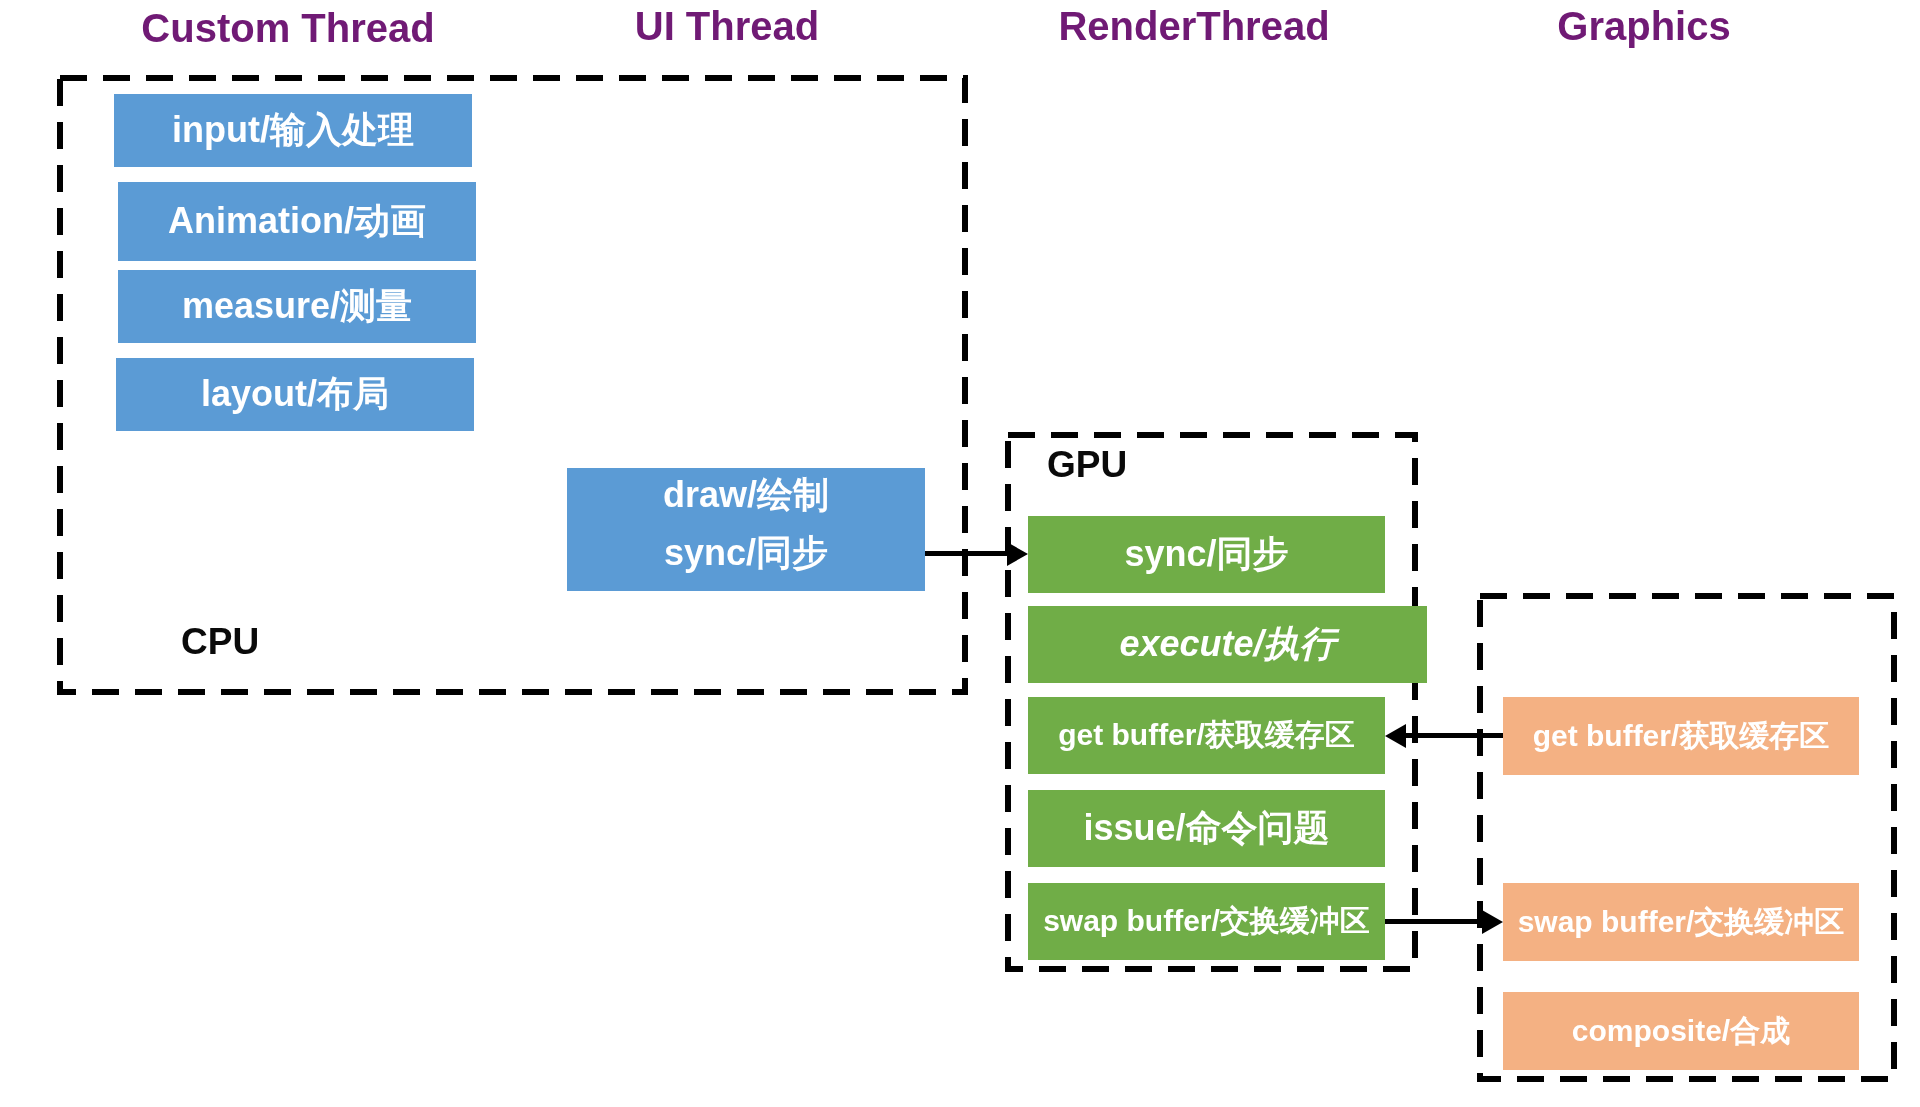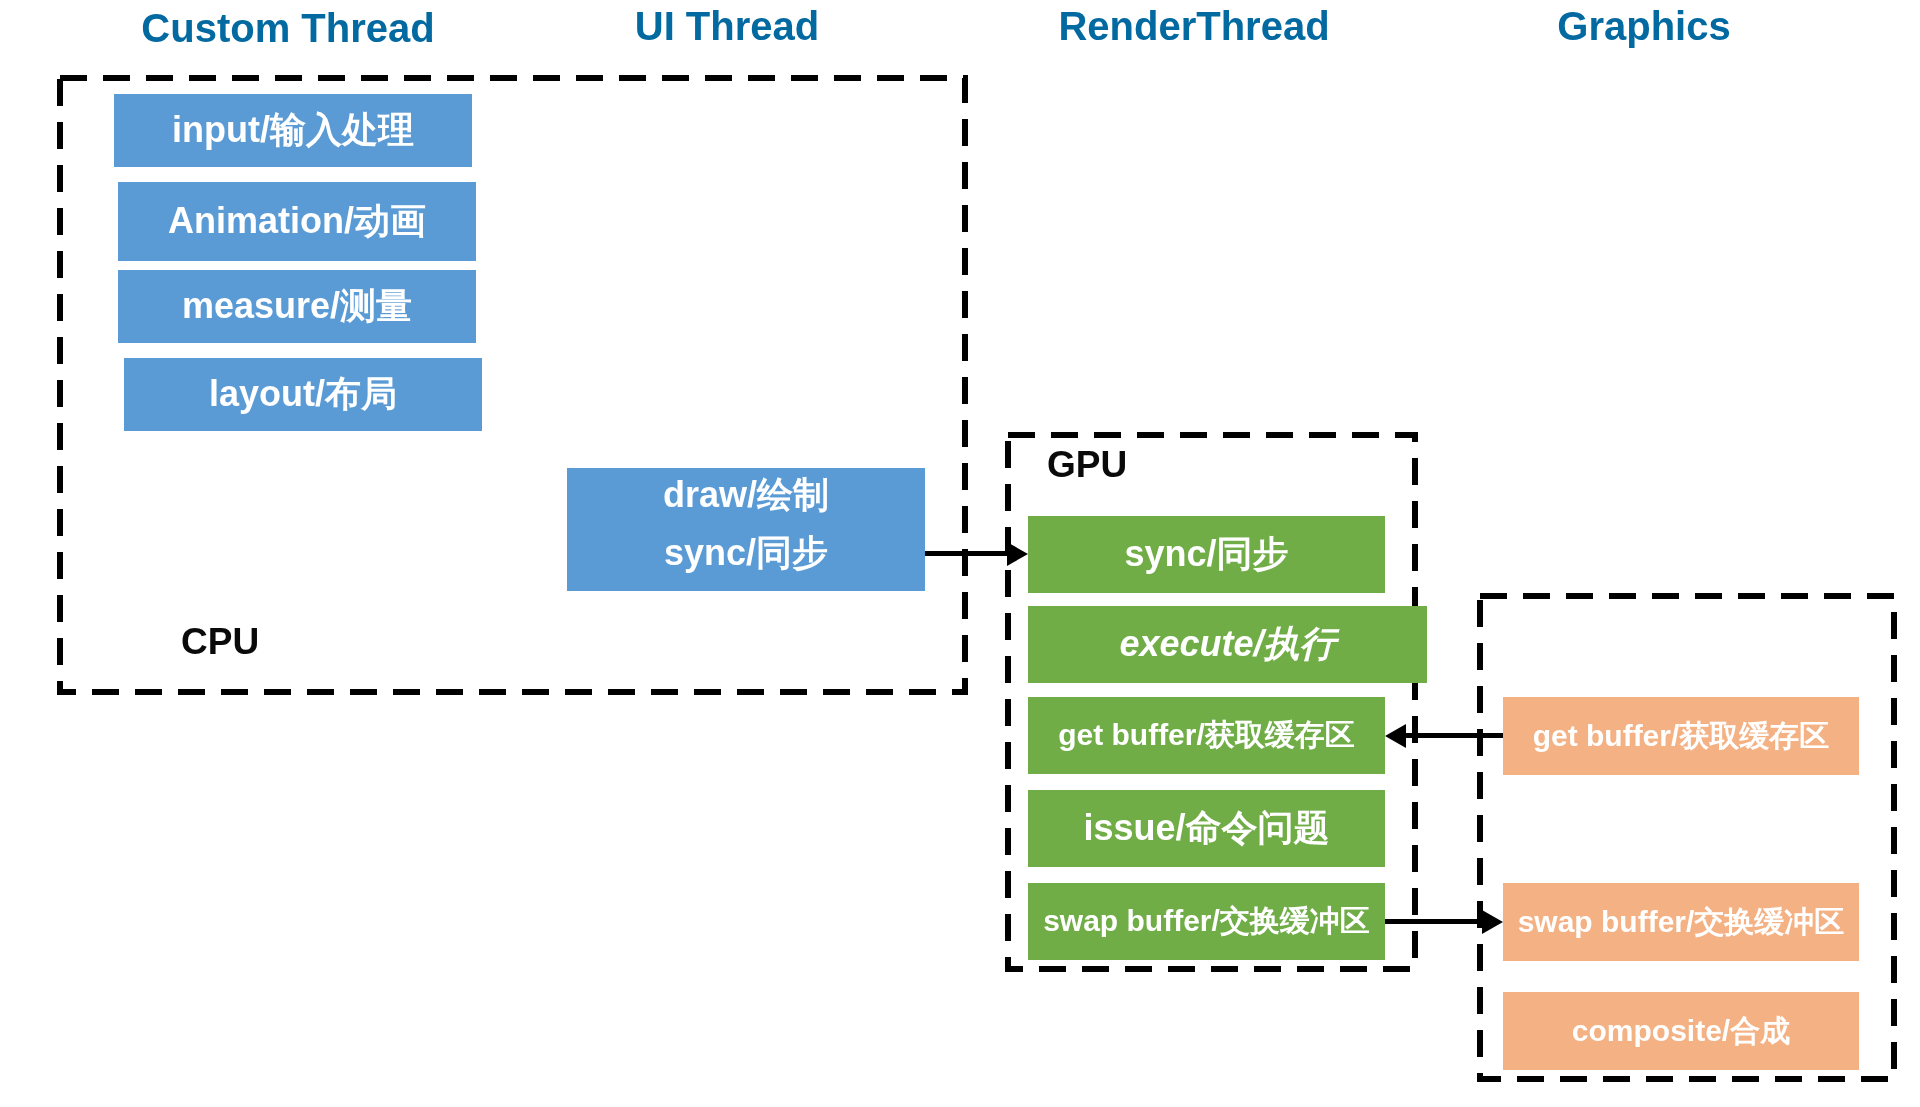--- a/index.html
+++ b/index.html
@@ -8,21 +8,21 @@
     width:1920px;height:1107px;
     background:#ffffff;
     font-family:"Liberation Sans", sans-serif;
     overflow:hidden;
   }
   .col-title{
     position:absolute;
     transform:translateX(-50%);
     font-size:40px;
     font-weight:700;
-    color:#0369a1;
+    color:#701a75;
     white-space:nowrap;
     letter-spacing:0px;
   }
   .dashed-box{position:absolute;}
   .dashed-box svg{position:absolute;left:0;top:0;}
   .group-label{
     position:absolute;
     font-size:37px;
     font-weight:700;
     color:#0a0a0a;
@@ -70,21 +70,21 @@
   <div class="dashed-box" style="left:57px;top:75px;width:911px;height:620px;">
     <svg width="911" height="620">
       <rect x="3" y="3" width="905" height="614" fill="none" stroke="#000000" stroke-width="6" stroke-dasharray="27 16"></rect>
     </svg>
     <div class="group-label" style="left:96px;top:546px;margin-left:28px;">CPU</div>
   </div>
 
   <div class="task blue fs-lg" style="left:114px;top:94px;width:358px;height:73px;">input/输入处理</div>
   <div class="task blue fs-lg" style="left:118px;top:182px;width:358px;height:79px;">Animation/动画</div>
   <div class="task blue fs-lg" style="left:118px;top:270px;width:358px;height:73px;">measure/测量</div>
-  <div class="task blue fs-lg" style="left:124px;top:358px;width:358px;height:73px;">layout/布局</div>
+  <div class="task blue fs-lg" style="left:116px;top:358px;width:358px;height:73px;">layout/布局</div>
 
   <div class="task blue fs-lg" style="left:567px;top:428px;width:358px;height:54px;margin-top:40px;">draw/绘制</div>
   <div class="task blue fs-lg" style="left:567px;top:516px;width:358px;height:75px;">sync/同步</div>
 
   <div class="dashed-box" style="left:1005px;top:432px;width:413px;height:540px;">
     <svg width="413" height="540">
       <rect x="3" y="3" width="407" height="534" fill="none" stroke="#000000" stroke-width="6" stroke-dasharray="27 16"></rect>
     </svg>
     <div class="group-label" style="left:42px;top:12px;">GPU</div>
   </div>

